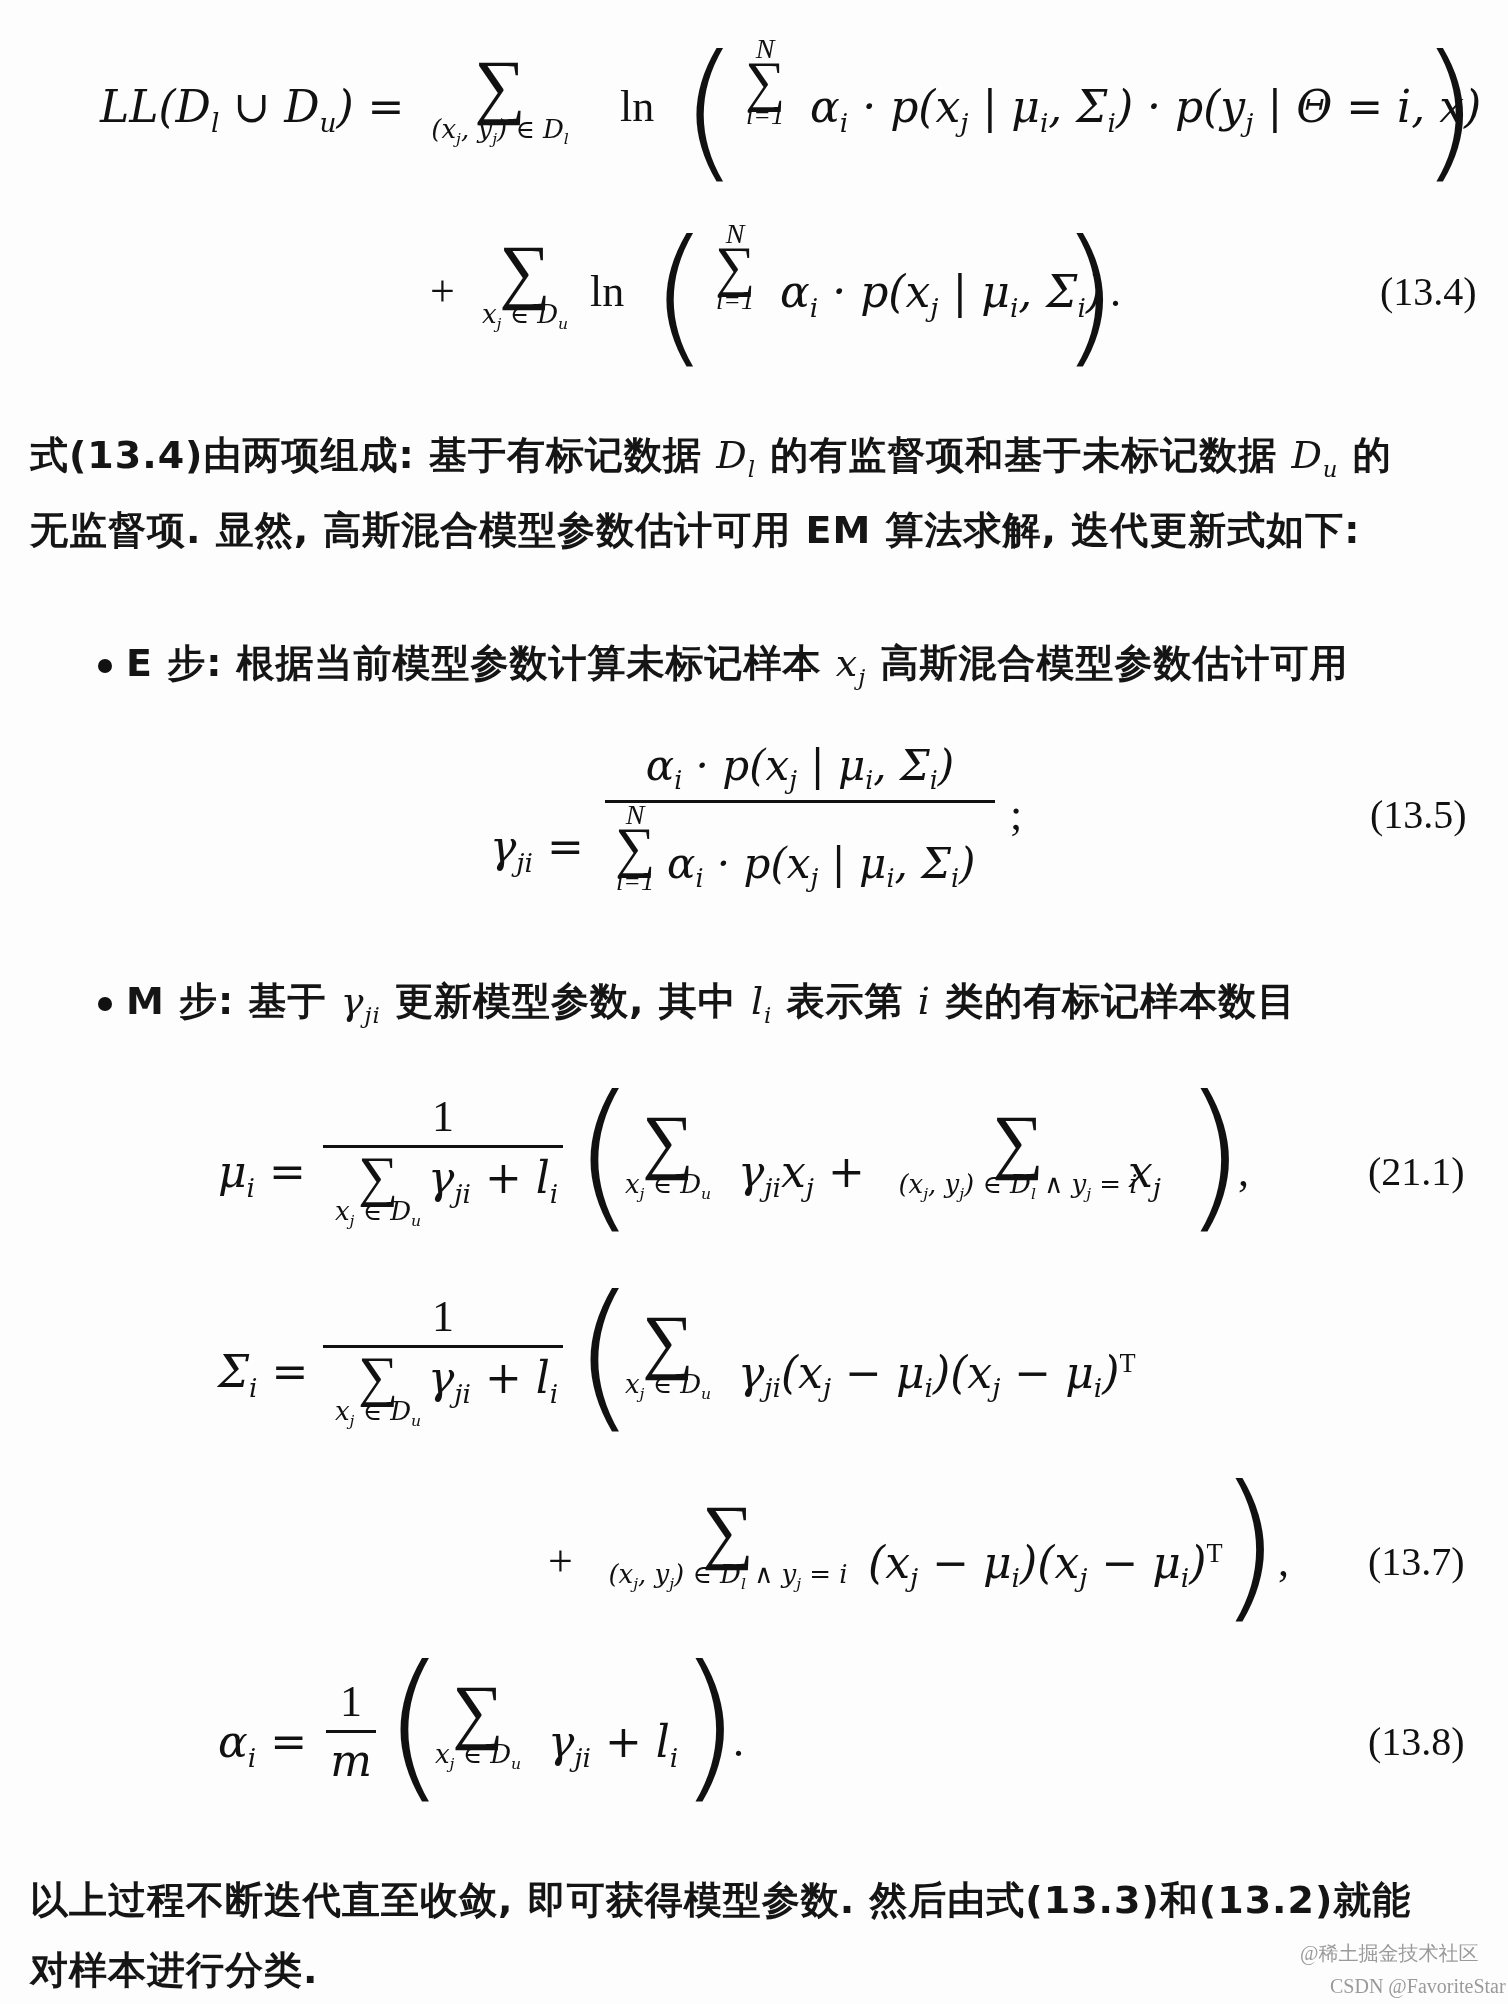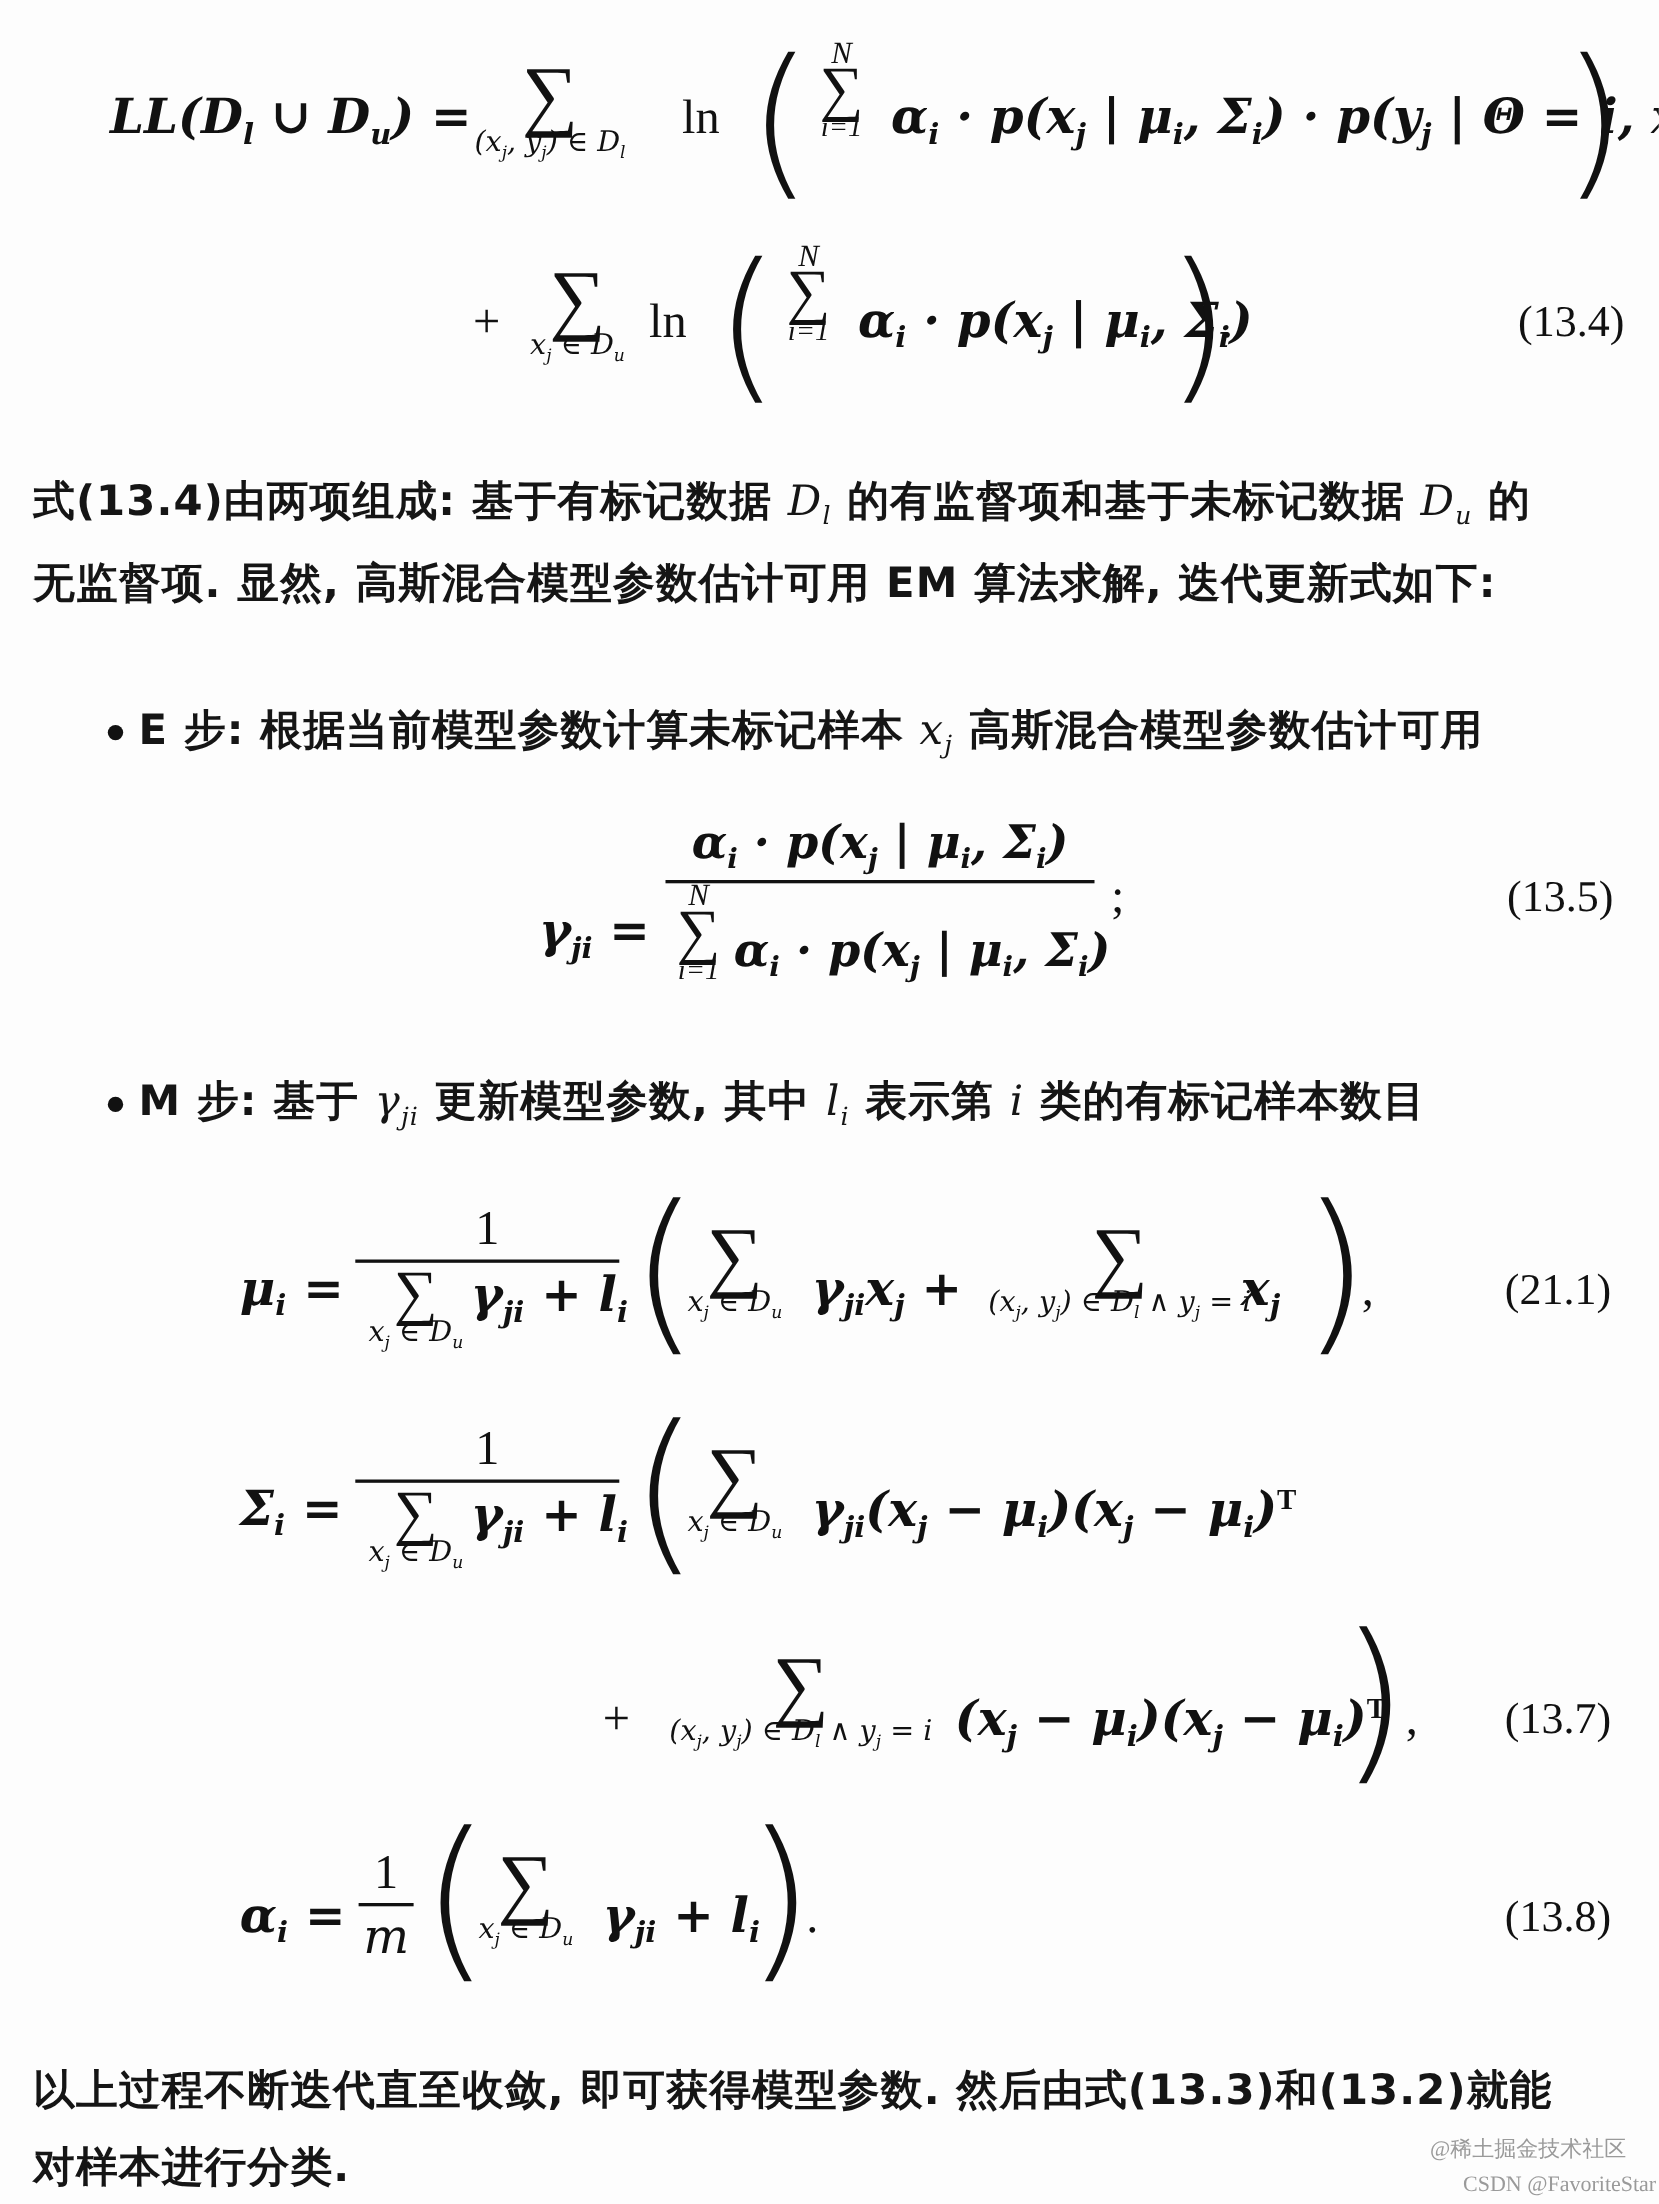--- a/index.html
+++ b/index.html
@@ -1,21 +1,21 @@
 <!DOCTYPE html>
 <html><head>
 <meta charset="utf-8">
 <style>
   html, body { margin:0; padding:0; }
   body { width:1508px; height:2004px; background:#fdfdfd; position:relative; overflow:hidden;
          font-family:"DejaVu Serif", "Liberation Serif", serif; color:#111; }
   .abs { position:absolute; white-space:nowrap; }
   .m { font-family:"DejaVu Serif", serif; font-style:italic; }
   .r { font-family:"Liberation Serif", "DejaVu Serif", serif; font-style:normal; }
-  .b { font-weight:bold; }
+  .b { font-weight:normal; }
   .eq { font-size:44px; line-height:1; }
   .sum { font-family:"Liberation Serif","DejaVu Serif",serif; font-style:normal; display:inline-block; text-align:center; vertical-align:middle; position:relative; }
   .sum .sig { font-size:72px; line-height:1; display:block; }
   .sum .sig.sm { font-size:56px; }
   .sum .lo { font-size:26px; display:block; font-style:italic; margin-top:-6px; }
   .sum .hi { font-size:28px; display:block; font-style:italic; margin-bottom:-10px; }
   .paren { display:inline-block; font-family:"DejaVu Sans", sans-serif; font-weight:200; transform-origin:center; vertical-align:middle; }
   .frac { display:inline-block; vertical-align:middle; text-align:center; }
   .frac .num { display:block; padding:0 6px 6px; border-bottom:3px solid #111; }
   .frac .den { display:block; padding-top:6px; }

